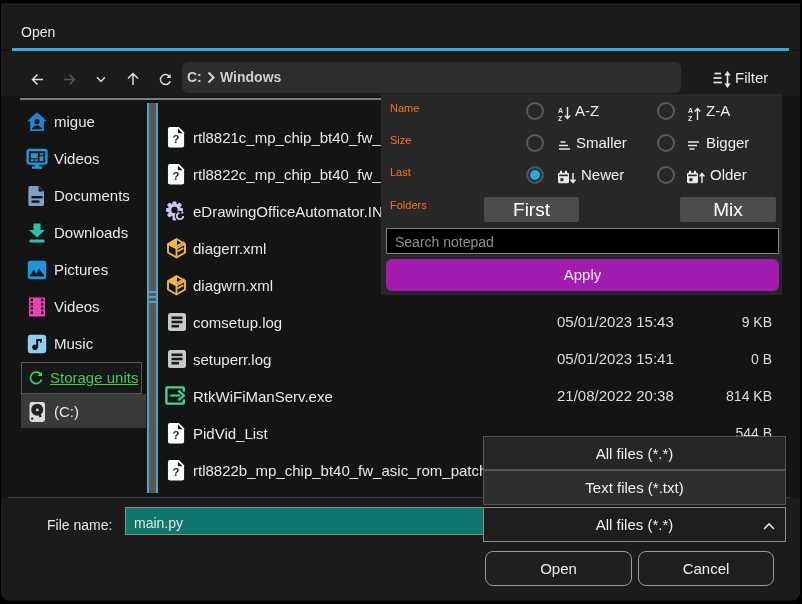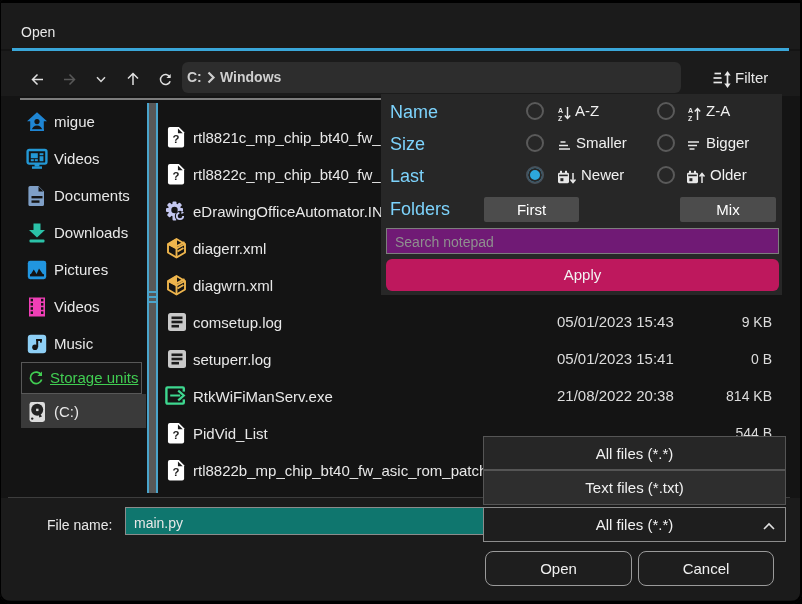--- a/index.html
+++ b/index.html
@@ -36,32 +36,32 @@
 
 
 .frow { position:absolute; left:166px; height:22px; }
 .frow svg { position:absolute; left:0; top:0; }
 .frow .nm { position:absolute; left:27px; top:3px; font-size:15px; color:#e8e8e8; white-space:nowrap; }
 .fdate { position:absolute; left:557px; font-size:15px; color:#dcdcdc; white-space:nowrap; }
 .fsize { position:absolute; width:120px; left:652px; text-align:right; font-size:14px; color:#dcdcdc; white-space:nowrap; }
 
 
 #panel { position:absolute; left:381px; top:94px; width:401px; height:201px; background:#272727; }
-#panel .rlbl { position:absolute; left:9px; font-size:18px; color:#7dd3fc; }
+#panel .rlbl { position:absolute; left:9px; font-size:11px; color:#f97316; }
 .radio { position:absolute; width:18px; height:18px; border-radius:50%; border:2px solid #5a5a5a; }
 .radio.on { border-color:#46525c; background:#2da7dc; box-shadow:inset 0 0 0 2px #272727; }
 .ropt { position:absolute; font-size:15px; color:#f0f0f0; }
 .segbtn { position:absolute; top:103px; height:25px; border-radius:2px; background:#4c4c4c; color:#fff;
-  font-size:15px; text-align:center; line-height:25px; }
+  font-size:19px; text-align:center; line-height:25px; }
 .segbtn.sel { background:#2fa5d6; }
 #searchbox { position:absolute; left:5px; top:134px; width:393px; height:26px;
-  border:1px solid #7e7e7e; background:#701a75; }
+  border:1px solid #7e7e7e; background:#000000; }
 #searchbox .ph { position:absolute; left:8px; top:5px; font-size:14px; color:#8f8f8f; }
 #applybtn { position:absolute; left:5px; top:165px; width:393px; height:32px;
-  background:#be185d; border-radius:6px; color:#f2f2f2; font-size:15px;
+  background:#a21caf; border-radius:6px; color:#f2f2f2; font-size:15px;
   text-align:center; line-height:32px; }
 
 
 #fnlabel { position:absolute; left:47px; top:517px; font-size:14px; color:#e8e8e8; }
 #fninput { position:absolute; left:117px; top:507px; width:364px; height:28px;
   background:#0f766e; border:1px solid #8c8c8c;margin-left:8px; }
 #fninput span { position:absolute; left:8px; top:7px; font-size:14px; color:#e8e8e8; }
 #combo { position:absolute; left:483px; top:507px; width:303px; height:35px;
   background:#1e1e1e; border:1px solid #8c8c8c; color:#f0f0f0; font-size:15px;
   text-align:center; line-height:34px; }

